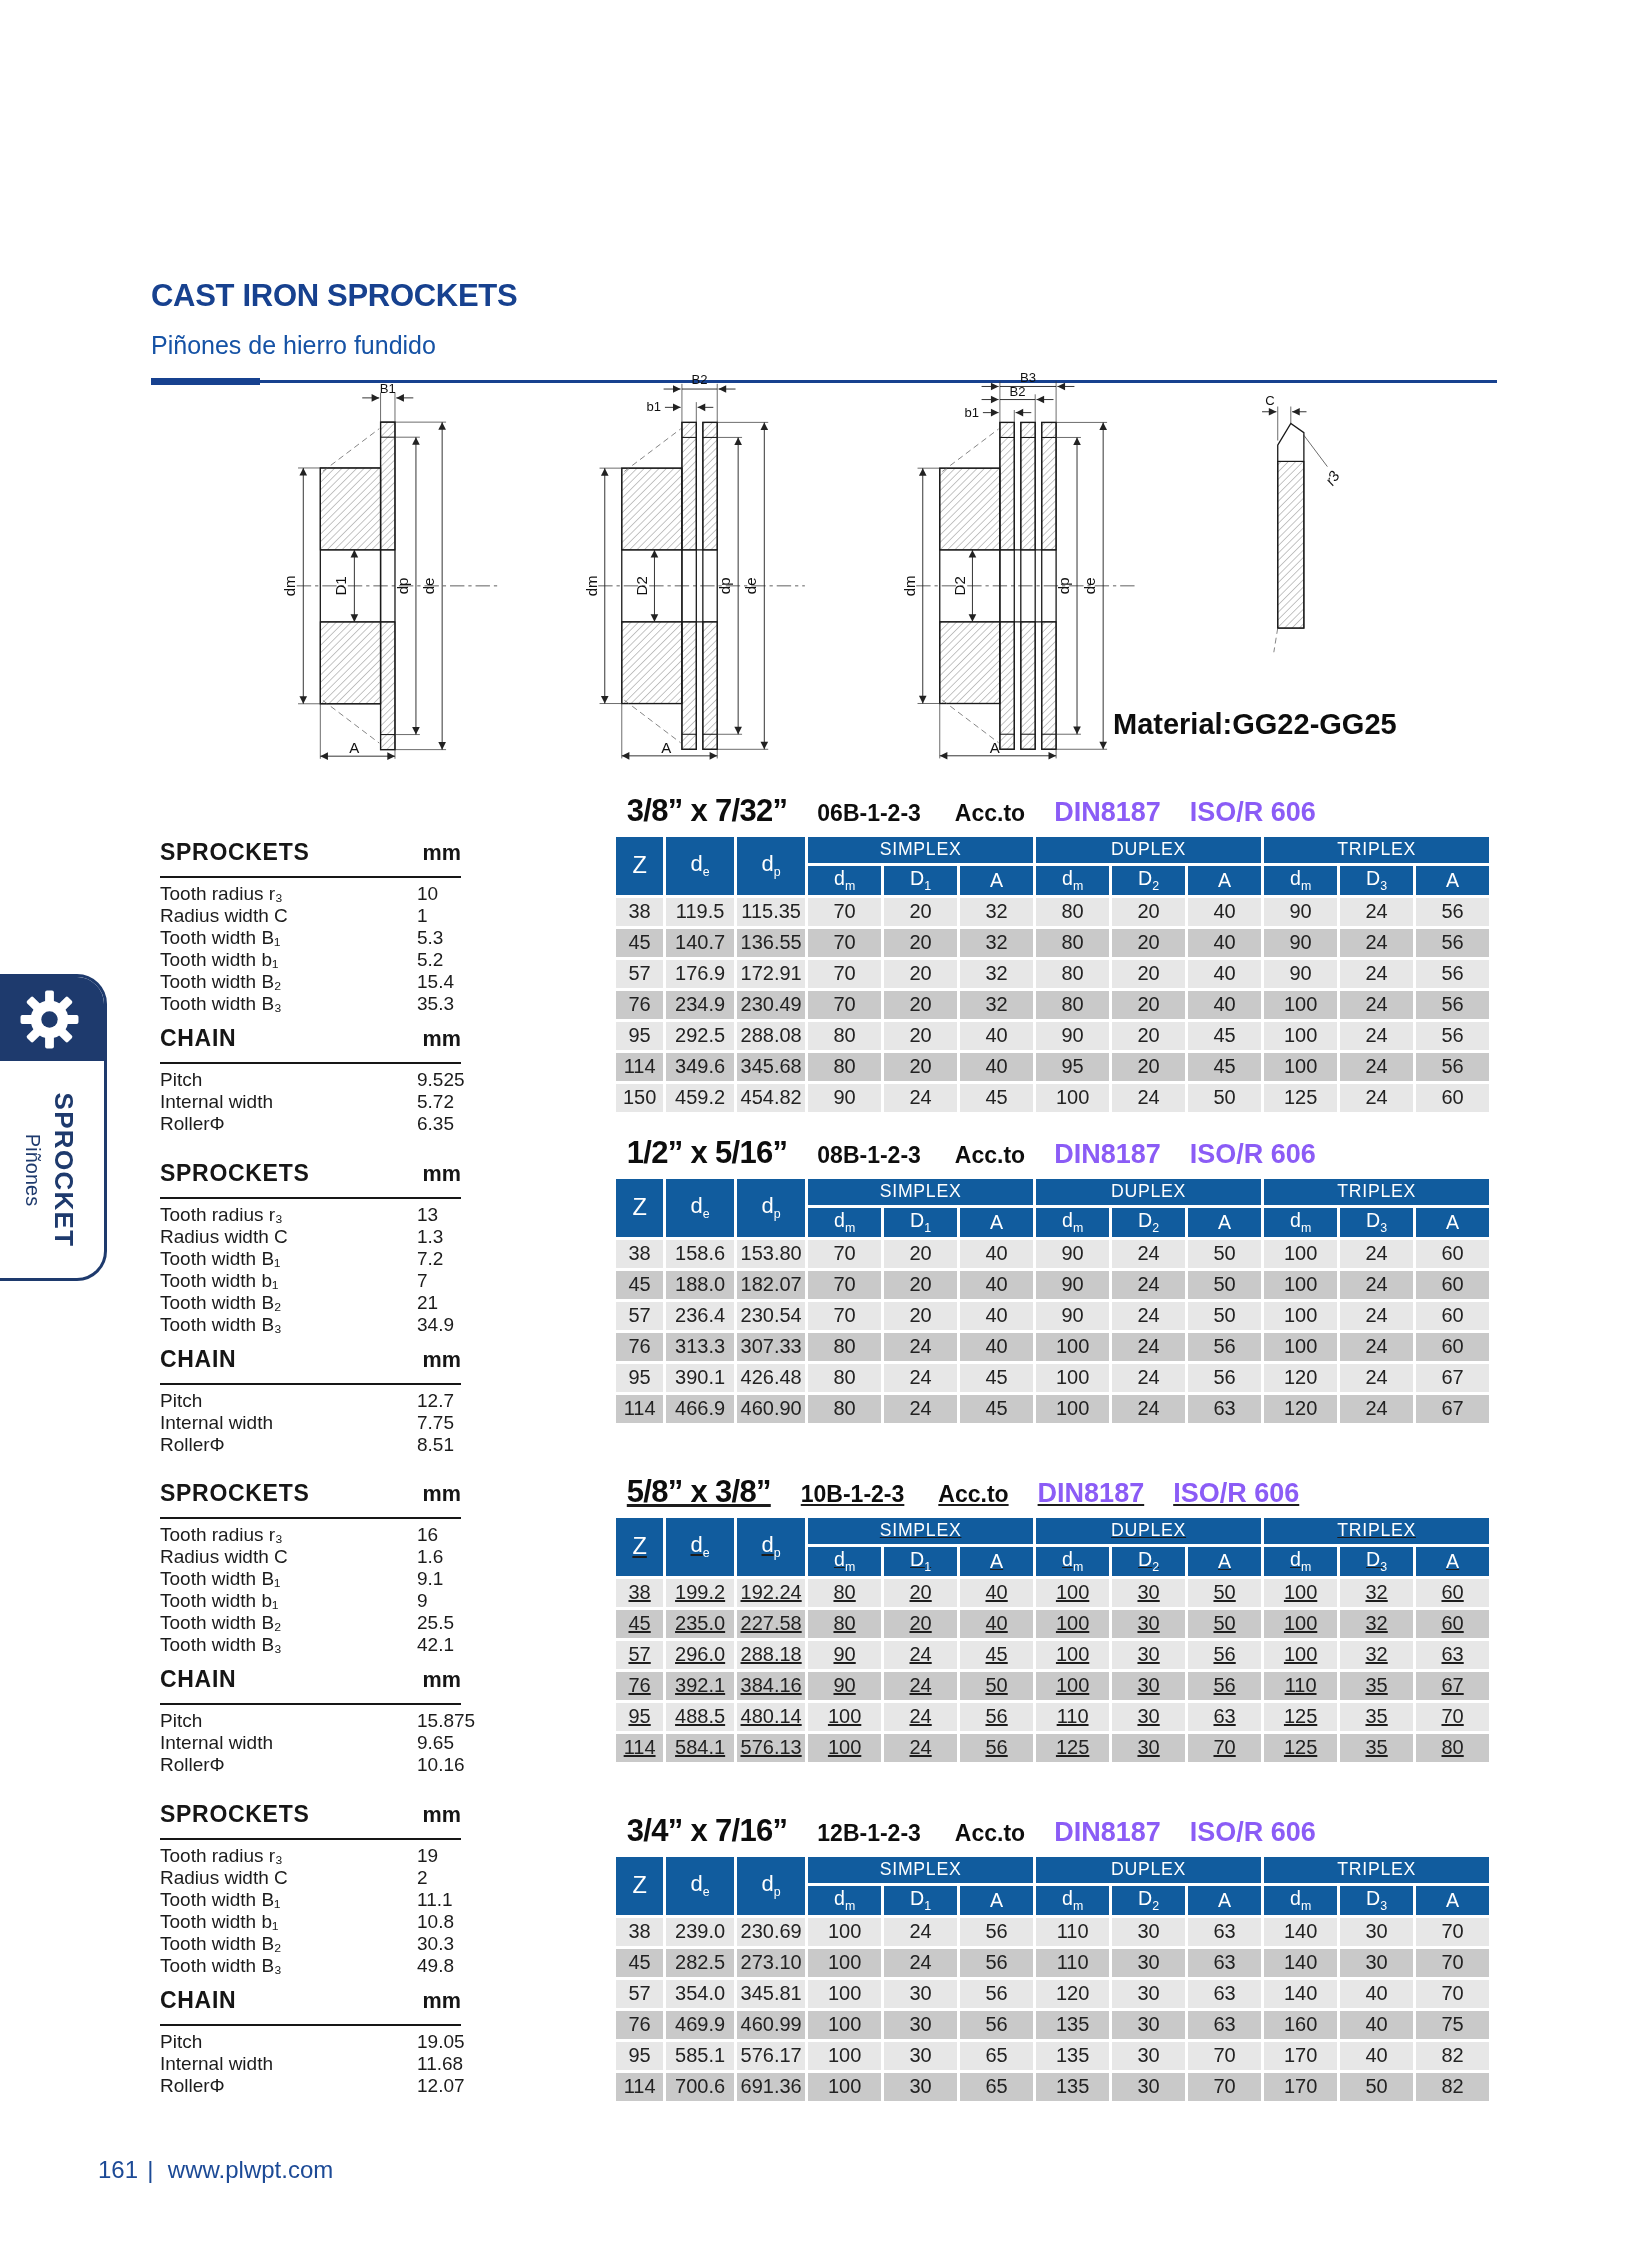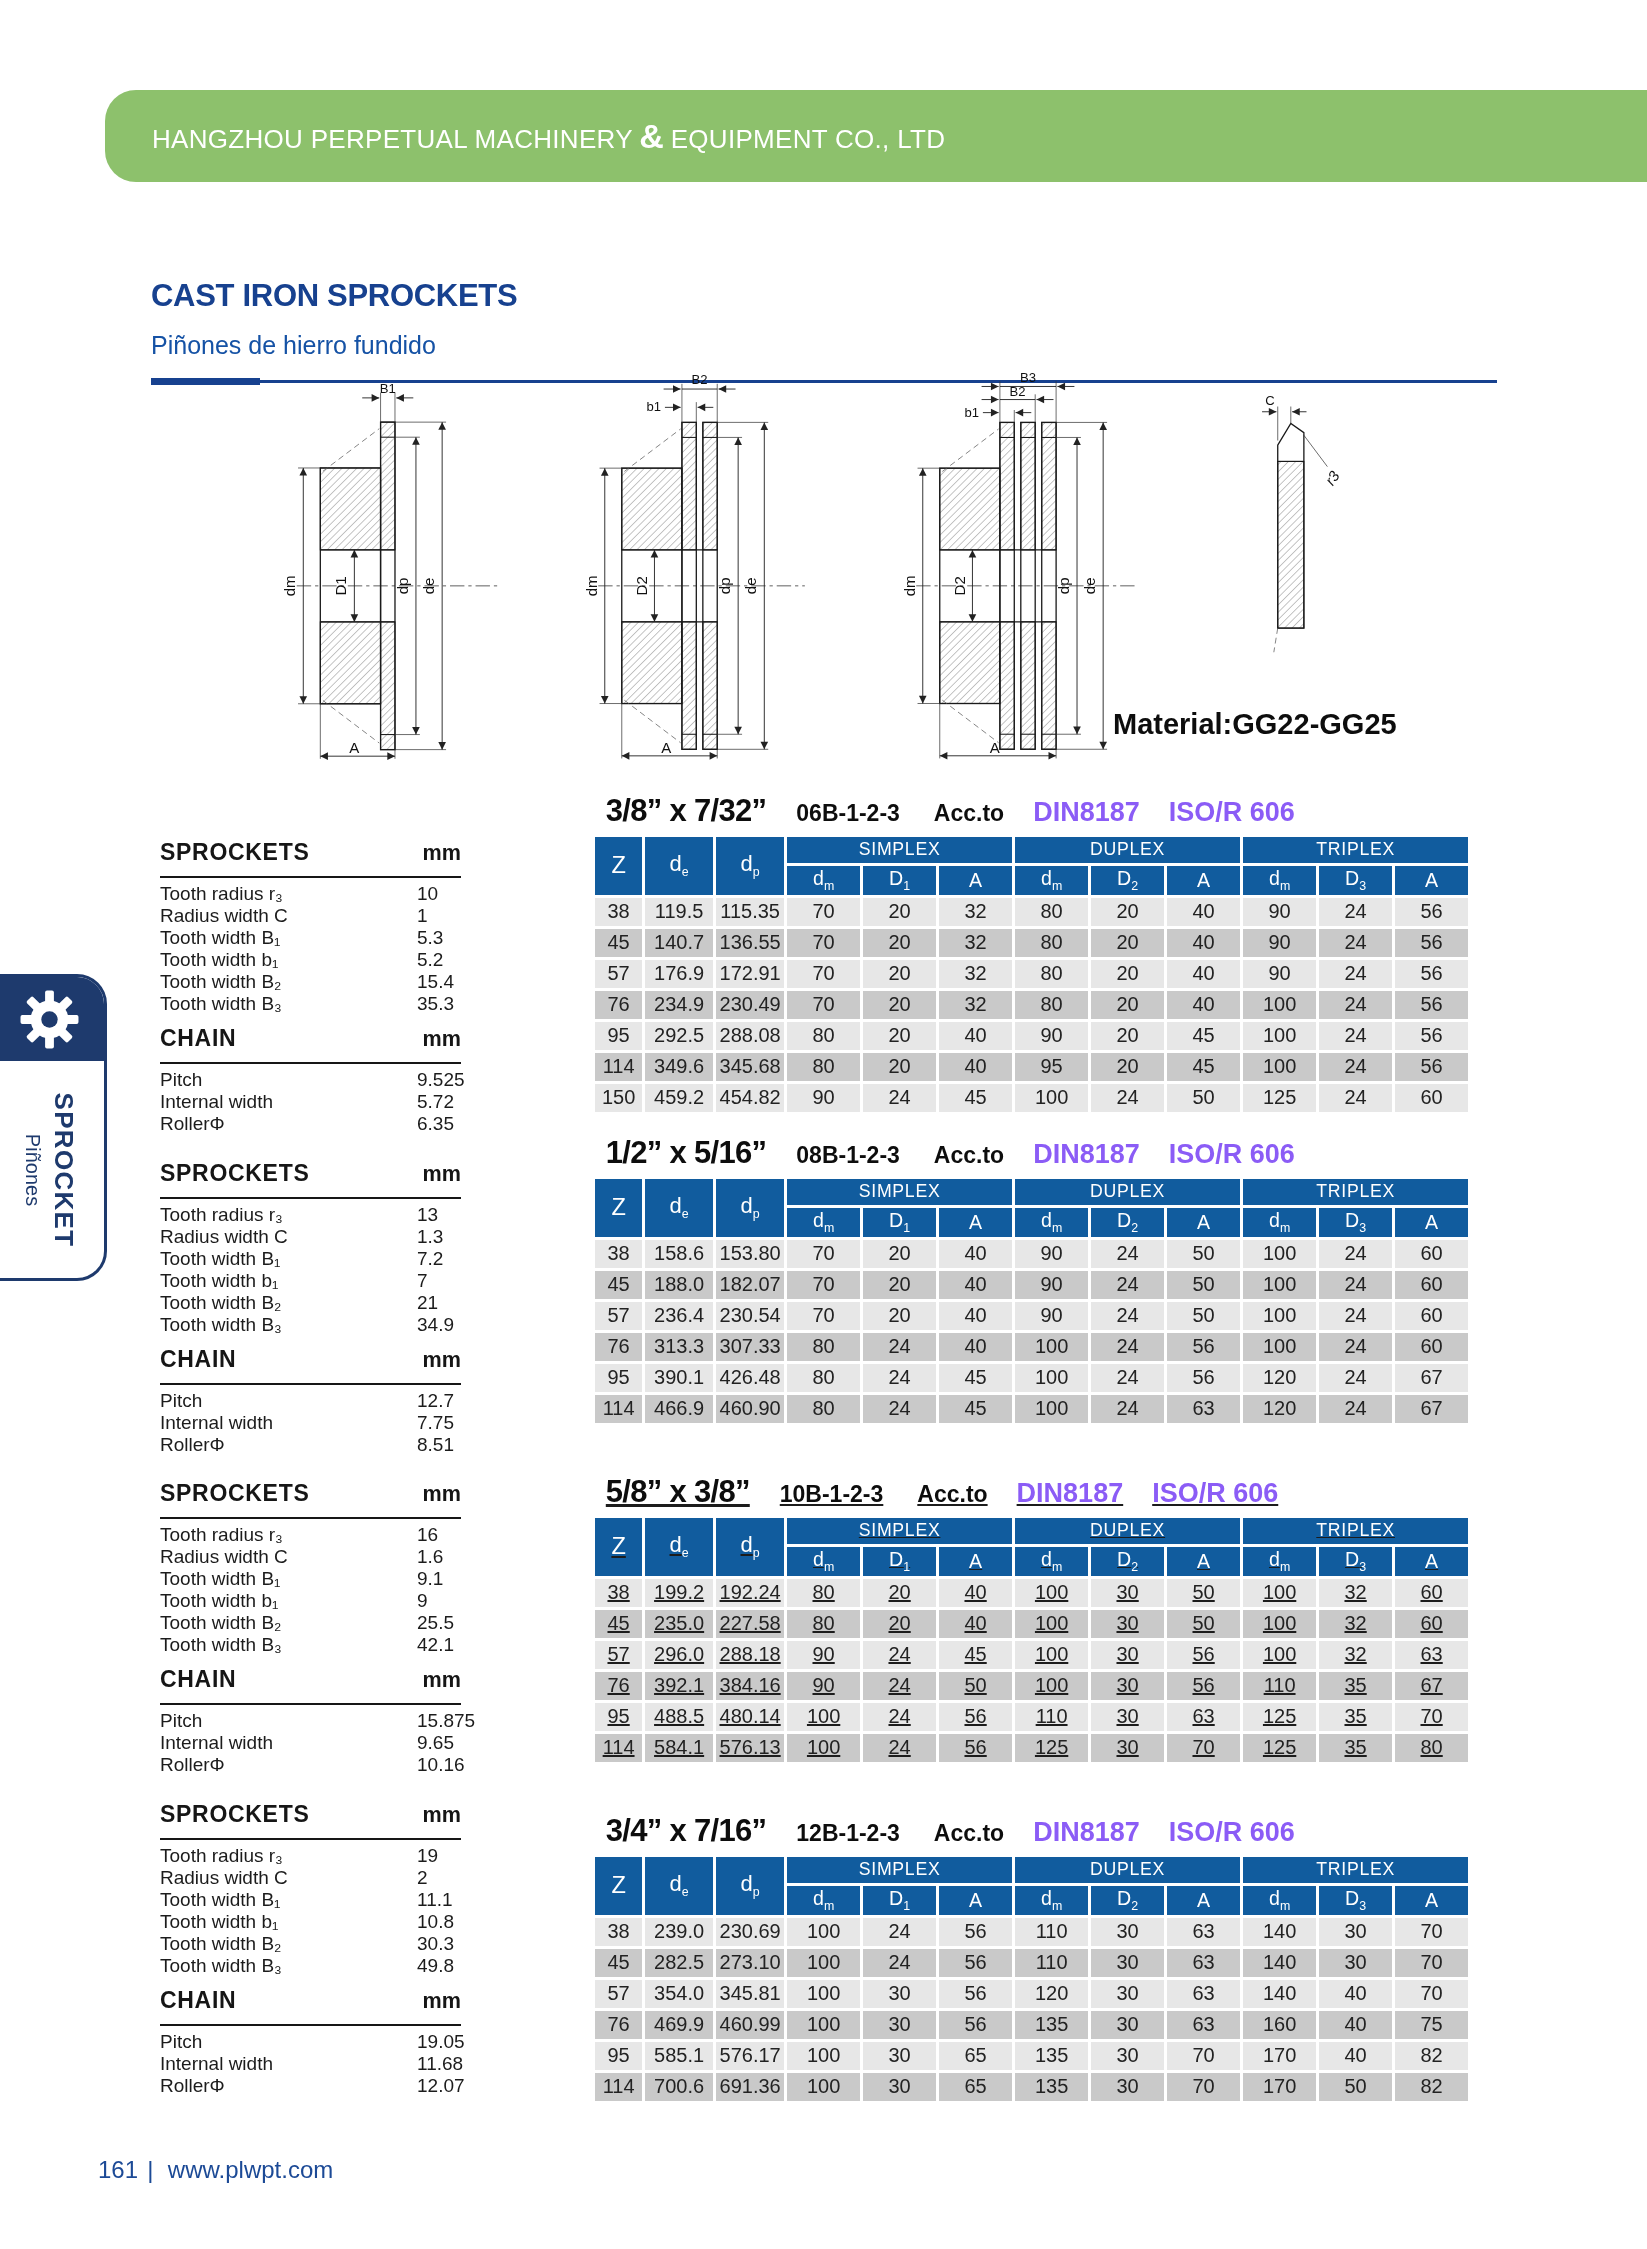--- a/index.html
+++ b/index.html
@@ -52,21 +52,21 @@
   .spec-head{display:flex;justify-content:space-between;align-items:flex-end;height:26px;
              border-bottom:2.6px solid #161616;padding-bottom:10px;margin-bottom:5.2px;}
   .sh-title{font-size:23px;font-weight:bold;letter-spacing:0.7px;color:#161616;}
   .sh-unit{font-size:21.6px;font-weight:bold;color:#161616;}
   .spec-rows{position:relative;}
   .spec-row{position:relative;height:22px;line-height:22px;font-size:19px;}
   .spec-row .val{position:absolute;left:257px;top:0;}
   .chain-head{margin-top:10.5px;}
 
   
-  .chain-table{position:absolute;left:590px;padding-left:6px;}
+  .chain-table{position:absolute;left:611px;padding-left:6px;}
   .tbl-title{display:flex;align-items:baseline;margin:0 0 6.5px 9.8px;height:34px;}
   .tbl-title .size{font-size:31px;font-weight:bold;letter-spacing:-0.7px;color:#0d0d0d;}
   .tbl-title .code{font-size:23px;font-weight:bold;margin-left:30px;color:#0d0d0d;}
   .tbl-title .acc{font-size:23px;font-weight:bold;margin-left:34px;color:#0d0d0d;}
   .tbl-title .std{font-size:27px;font-weight:bold;margin-left:29px;color:#8b5cf6;}
   table.spec-table{border-collapse:separate;border-spacing:3.9px 3.3px;table-layout:fixed;margin-left:-3.9px;}
   table.spec-table th{background:var(--blue,#115c9e);color:#fff;font-weight:normal;text-align:center;vertical-align:middle;padding:0;}
   th.grp{height:26px;font-size:17.7px;letter-spacing:0.7px;}
   th.zc{font-size:23.6px;}
   th.dc{font-size:22px;}
@@ -78,23 +78,20 @@
 
   
   .footer{position:absolute;left:98px;top:2156px;font-size:24px;color:var(--footblue,#1c4a96);}
   .footer .sep{margin:0 14.4px 0 9.2px;}
 </style>
 </head>
 <body>
 
 <div class="page">
 
-  <div class="green-bar">
-    <span class="co"><span>HANGZHOU PERPETUAL MACHINERY</span><span class="amp">&amp;</span><span>EQUIPMENT CO., LTD</span></span>
-  </div>
 
   <h1 class="title-main">CAST IRON SPROCKETS</h1>
   <h2 class="title-sub">Piñones de hierro fundido</h2>
   <div class="rule">
     <div class="thick"></div>
     <div class="thin"></div>
   </div>
 
   <svg class="draw" style="left:281px;top:373px" width="226" height="393" viewBox="0 0 345 600">
     <defs>

